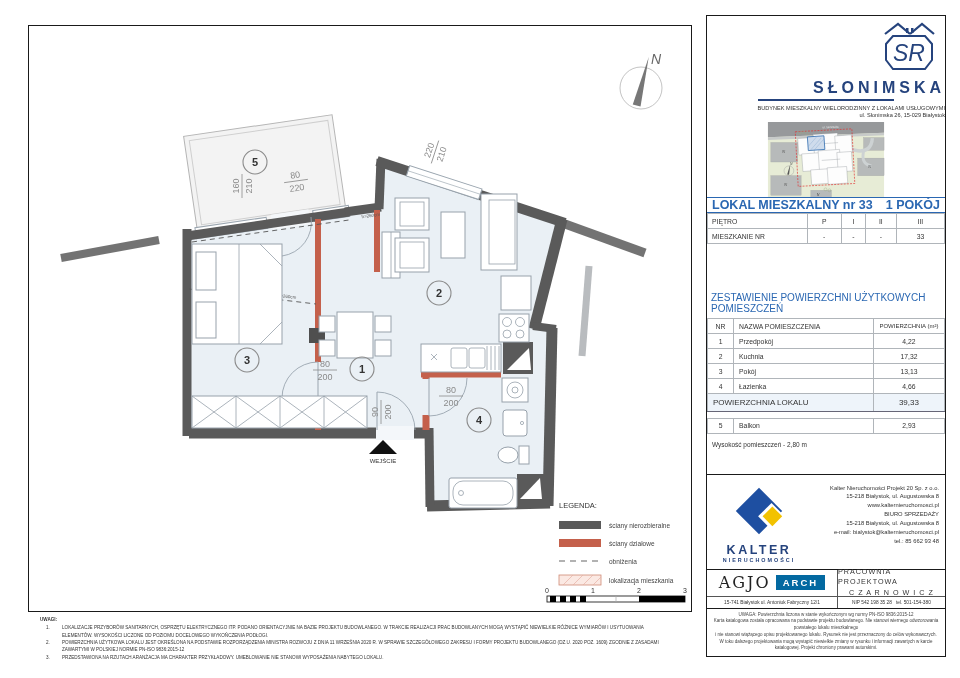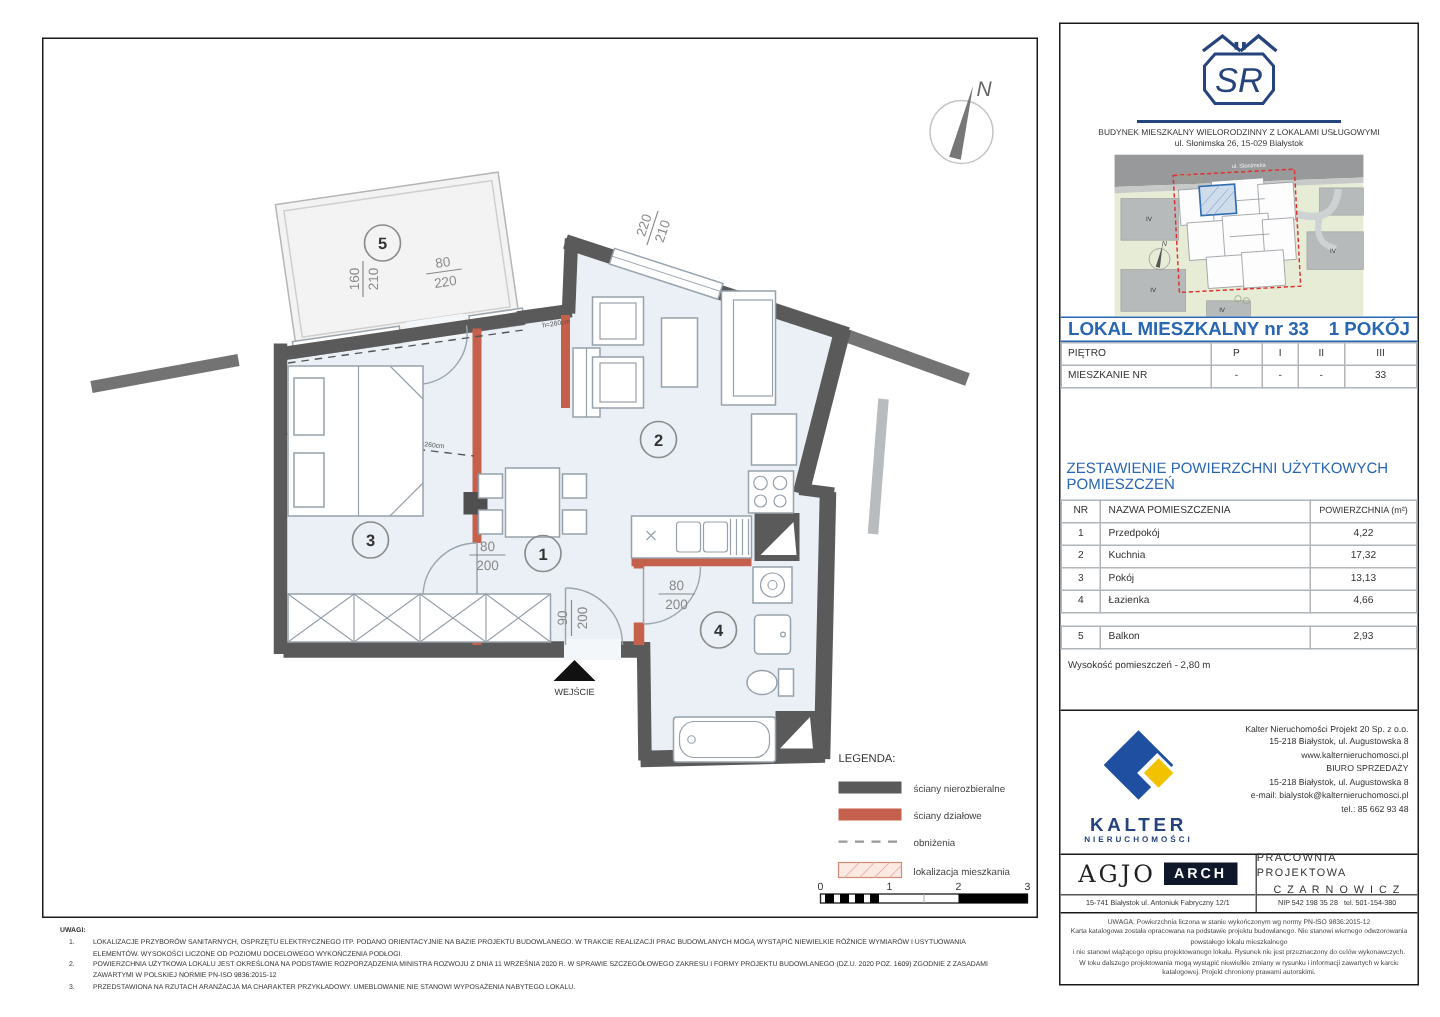--- a/index.html
+++ b/index.html
@@ -27,21 +27,21 @@
   .wejscie{font-size:6px;fill:#333;text-anchor:middle;}
   .ntxt{font-size:14px;font-style:italic;fill:#666;}
   
   .uwagi{position:absolute;left:40px;top:616px;width:630px;font-size:4.6px;line-height:1.6;color:#333;}
   .uwagi .t{font-weight:bold;margin-bottom:1px;}
   .uwagi .row{display:flex;}
   .uwagi .n{width:16px;flex:none;padding-left:6px;}
   
   .panel{position:absolute;left:706px;top:15px;width:240px;height:642px;border:1.5px solid #1a1a1a;
          background:#fff;display:flex;flex-direction:column;box-sizing:border-box;}
-  .brand{text-align:center;padding-top:5px;}
+  .brand{text-align:right;padding-top:5px;}
   .brand-name{color:#25437d;font-weight:bold;font-size:16px;letter-spacing:4px;margin-top:2px;}
   .brand-rule{width:136px;height:1.5px;background:#25437d;margin:2px auto;}
   .brand-sub{color:#25437d;font-size:9.5px;letter-spacing:4px;font-weight:bold;}
   .brand-d1{font-size:5.6px;color:#333;margin-top:4px;}
   .brand-d2{font-size:5.6px;color:#333;margin-top:1px;margin-bottom:4px;}
   .map{width:238px;height:155px;}
   .titlerow{display:flex;justify-content:space-between;align-items:center;height:22px;
             border-top:1.5px solid #2a67b2;border-bottom:1.5px solid #2a67b2;padding:0 5px;}
   .titlerow .l{color:#2a67b2;font-weight:bold;font-size:12.5px;}
   .titlerow .r{color:#2a67b2;font-weight:bold;font-size:12.5px;}
@@ -63,21 +63,21 @@
   .klogo{width:92px;text-align:center;flex:none;padding-top:4px;}
   .kname{color:#25437d;font-weight:bold;font-size:12.5px;letter-spacing:2.5px;margin-top:3px;}
   .ksub{color:#25437d;font-weight:bold;font-size:5.4px;letter-spacing:2px;}
   .kaddr{flex:1;text-align:right;font-size:5.8px;line-height:1.55;color:#333;padding-top:2px;}
   .agjo{border-top:1.5px solid #1a1a1a;display:flex;}
   .agjo .cell{box-sizing:border-box;}
   .agjo .lc{width:55%;border-right:1px solid #555;}
   .agjo .rc{width:45%;}
   .agjo .top{height:26px;display:flex;align-items:center;justify-content:center;gap:5px;}
   .agjotxt{font-family:"DejaVu Serif",serif;font-size:16px;color:#222;letter-spacing:2px;}
-  .archbadge{background:#0f172a;color:#fff;font-size:9.5px;font-weight:bold;letter-spacing:2px;padding:2px 7px;}
+  .archbadge{background:#0369a1;color:#fff;font-size:9.5px;font-weight:bold;letter-spacing:2px;padding:2px 7px;}
   .prac1{font-size:7.2px;letter-spacing:1px;color:#333;text-align:left;line-height:1.4;}
   .addrline{border-top:1px solid #555;font-size:4.8px;color:#333;height:11px;display:flex;
             align-items:center;justify-content:center;gap:4px;}
   .fineprint{border-top:1.5px solid #1a1a1a;padding:3px 5px 4px 5px;text-align:center;
              font-size:4.5px;line-height:1.5;color:#444;}
 </style>
 </head>
 <body>
 
 <div id="page">
@@ -331,20 +331,21 @@
 
     <div class="brand">
       <svg width="72" height="52" viewBox="0 0 72 52">
         <path d="M12,13 L25,3 L37,13" fill="none" stroke="#25437d" stroke-width="2.2"></path>
         <path d="M37,13 L49,3 L61,13" fill="none" stroke="#25437d" stroke-width="2.2"></path>
         <rect x="33" y="7" width="2.5" height="5" fill="#25437d"></rect>
         <rect x="38" y="7" width="2.5" height="5" fill="#25437d"></rect>
         <path d="M20,15 h32 l7,8 v16 l-7,9 h-32 l-7,-9 v-16 Z" fill="none" stroke="#25437d" stroke-width="2"></path>
         <text x="36" y="40" text-anchor="middle" font-family="DejaVu Serif,serif" font-style="italic" font-size="23" fill="#25437d">SR</text>
       </svg>
+      <div class="brand-name">SŁONIMSKA</div>
       <div class="brand-rule"></div>
       <div class="brand-d1">BUDYNEK MIESZKALNY WIELORODZINNY Z LOKALAMI USŁUGOWYMI</div>
       <div class="brand-d2">ul. Słonimska 26, 15-029 Białystok</div>
     </div>
 
     <svg class="map" viewBox="0 0 238 155">
       <rect x="0" y="0" width="238" height="155" fill="#e7ecd6"></rect>
 
       <polygon points="0,0 238,0 238,22 0,31" fill="#97999b"></polygon>
       <polygon points="0,31 238,22 238,27 0,37" fill="#c7cac9"></polygon>
@@ -445,20 +446,24 @@
       </tr>
       <tr>
         <td class="c-nr">3</td>
         <td class="c-nm">Pokój</td>
         <td class="c-ar">13,13</td>
       </tr>
       <tr>
         <td class="c-nr">4</td>
         <td class="c-nm">Łazienka</td>
         <td class="c-ar">4,66</td>
+      </tr>
+      <tr class="tot">
+        <td class="tl" colspan="2">POWIERZCHNIA LOKALU</td>
+        <td class="c-ar">39,33</td>
       </tr>
     </tbody>
       </table>
     <div class="gap10"></div>
     <table class="atab">
       <tbody>
           <tr>
         <td class="c-nr">5</td>
         <td class="c-nm">Balkon</td>
         <td class="c-ar">2,93</td>

